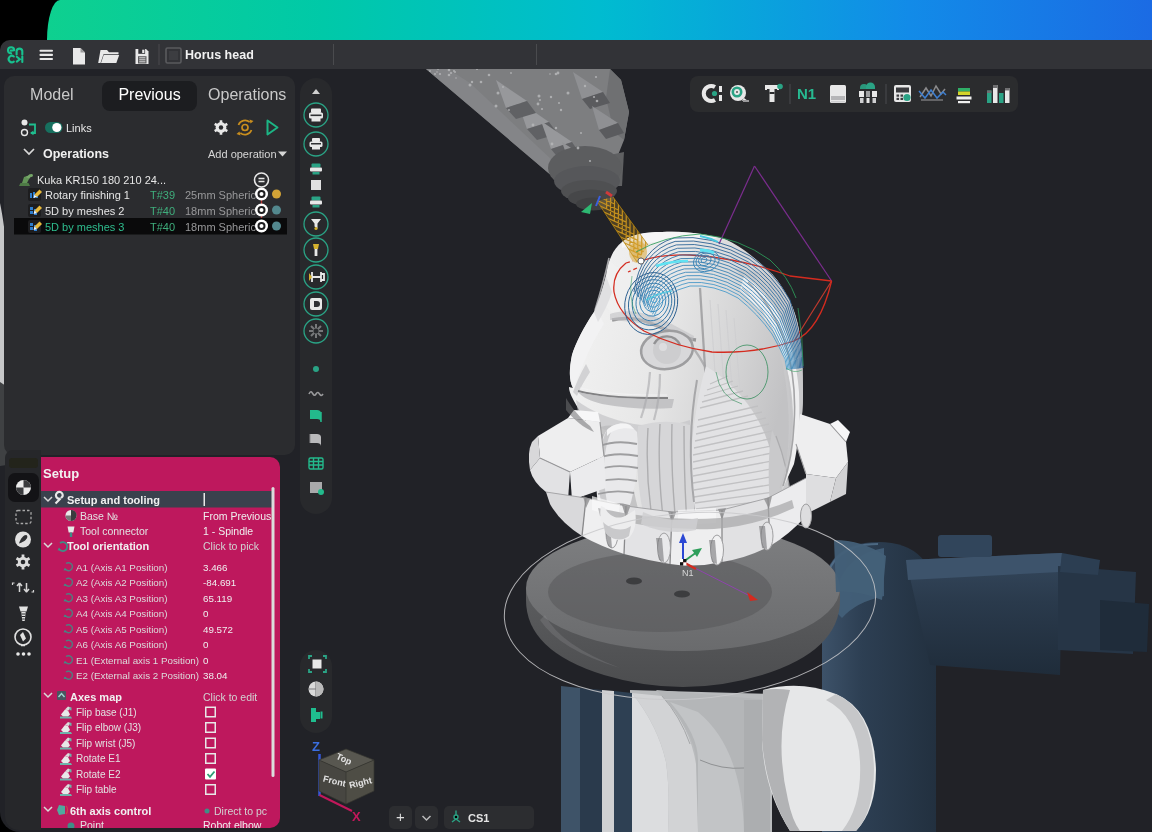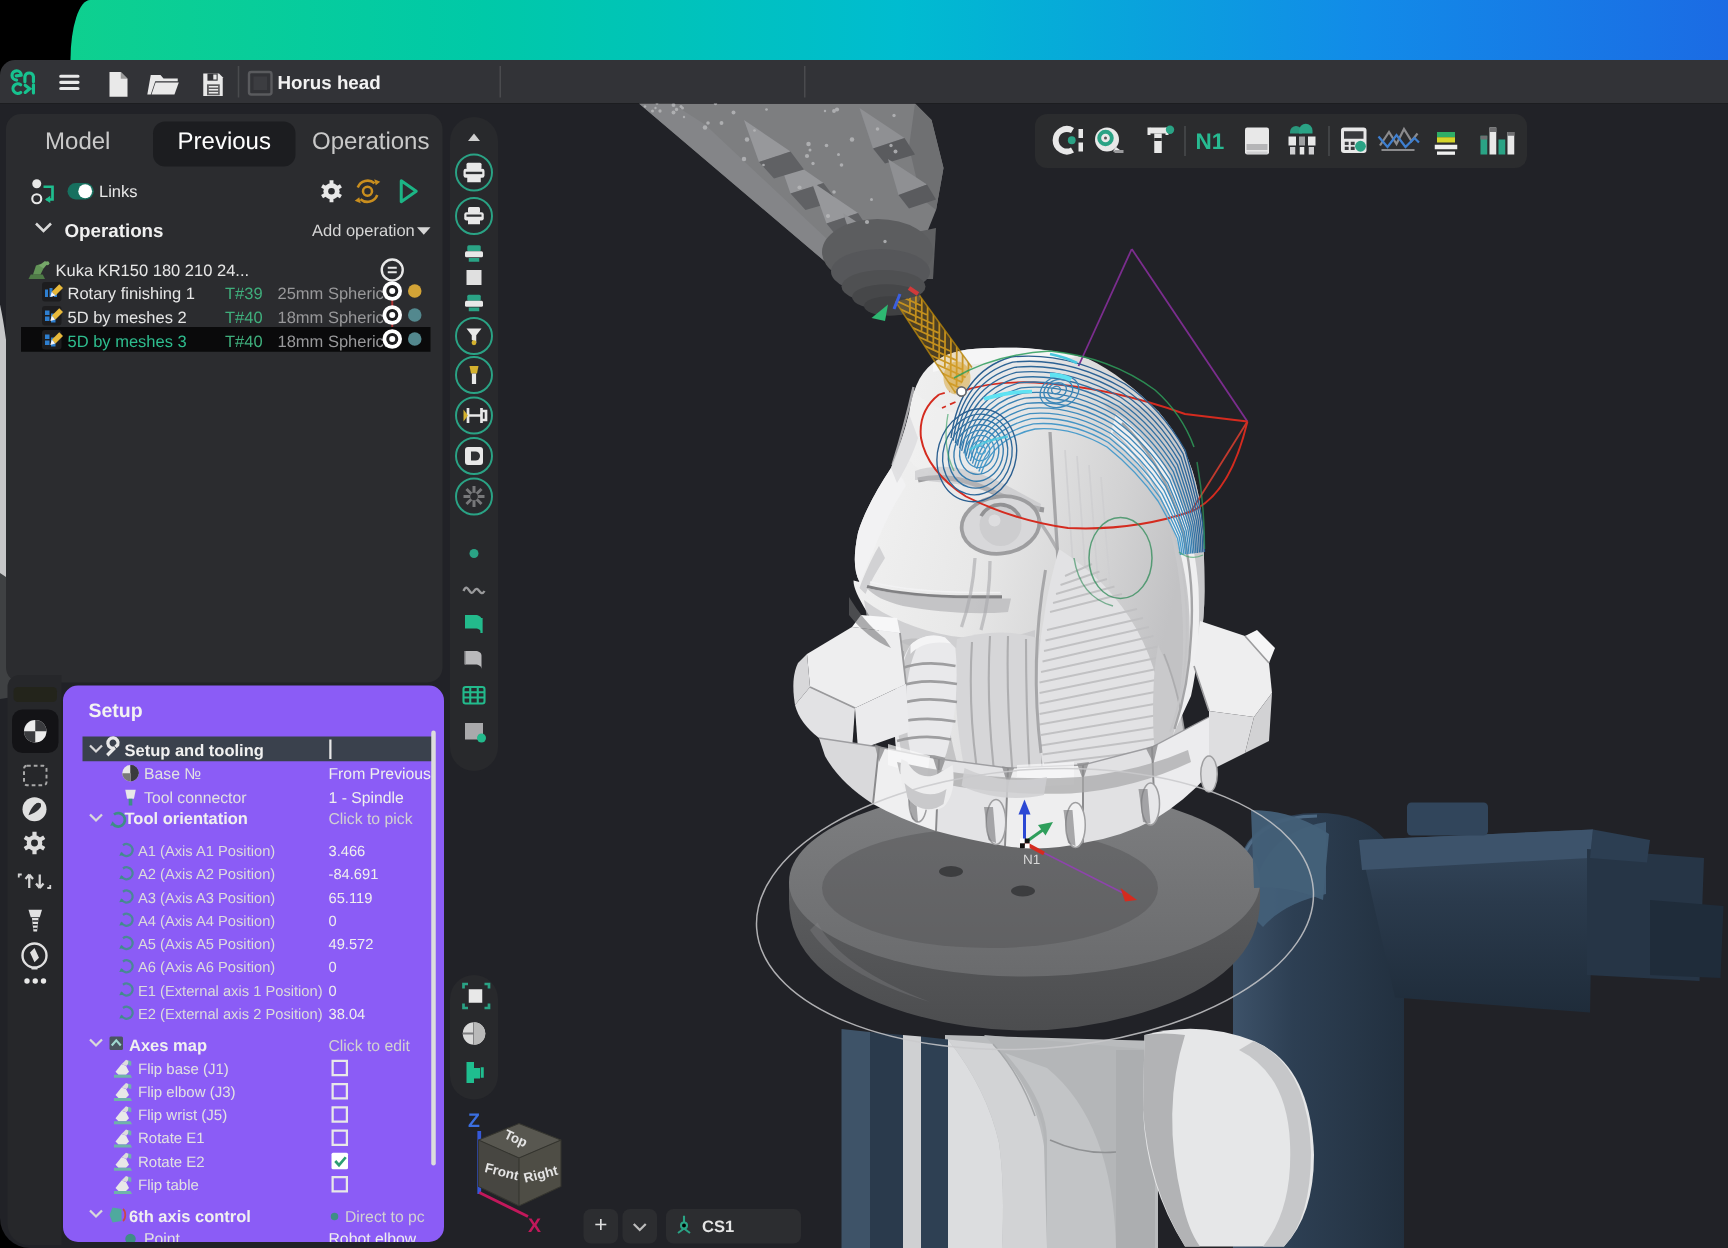--- a/index.html
+++ b/index.html
@@ -11,21 +11,21 @@
 .scene{position:absolute;left:0;top:-69px;width:1152px;height:832px}
 
 .panel{left:4px;top:76px;width:291px;height:379px;background:#2B2C2F;border-radius:10px;color:#ddd}
 .tabs{position:absolute;left:0;top:4px;right:0;height:32px;display:flex}
 .tab{flex:1;text-align:center;line-height:30px;font-size:16px;color:#c9c9c9}
 .tab.sel{background:#1C1D20;border-radius:8px;margin:1px 2px;color:#fff;line-height:28px}
 .lrow{position:absolute;left:0;top:40px;right:0;height:30px}
 .oprow{position:absolute;left:0;top:64px;right:0;height:26px}
 .tree{position:absolute;left:0;top:91px;right:0}
 
-.setup{left:42px;top:457px;width:254px;height:371px;background:#8b5cf6;border-radius:10px;color:#ddd;overflow:hidden}
+.setup{left:26px;top:457px;width:254px;height:371px;background:#be185d;border-radius:10px;color:#ddd;overflow:hidden}
 
 .strip{left:5px;top:450px;width:36px;bottom:2px;background:#26272A;border-radius:8px 0 0 14px}
 
 .topbar{left:690px;top:76px;width:328px;height:36px;background:#2B2C2E;border-radius:8px}
 
 .vbar{left:300px;top:78px;width:32px;height:436px;background:#28292C;border-radius:16px}
 .vbar2{left:300px;top:650px;width:32px;height:83px;background:#28292C;border-radius:16px}
 
 .bbtn{position:absolute;top:806px;height:23px;background:#2C2D30;border-radius:5px;color:#ddd}
 </style></head>

